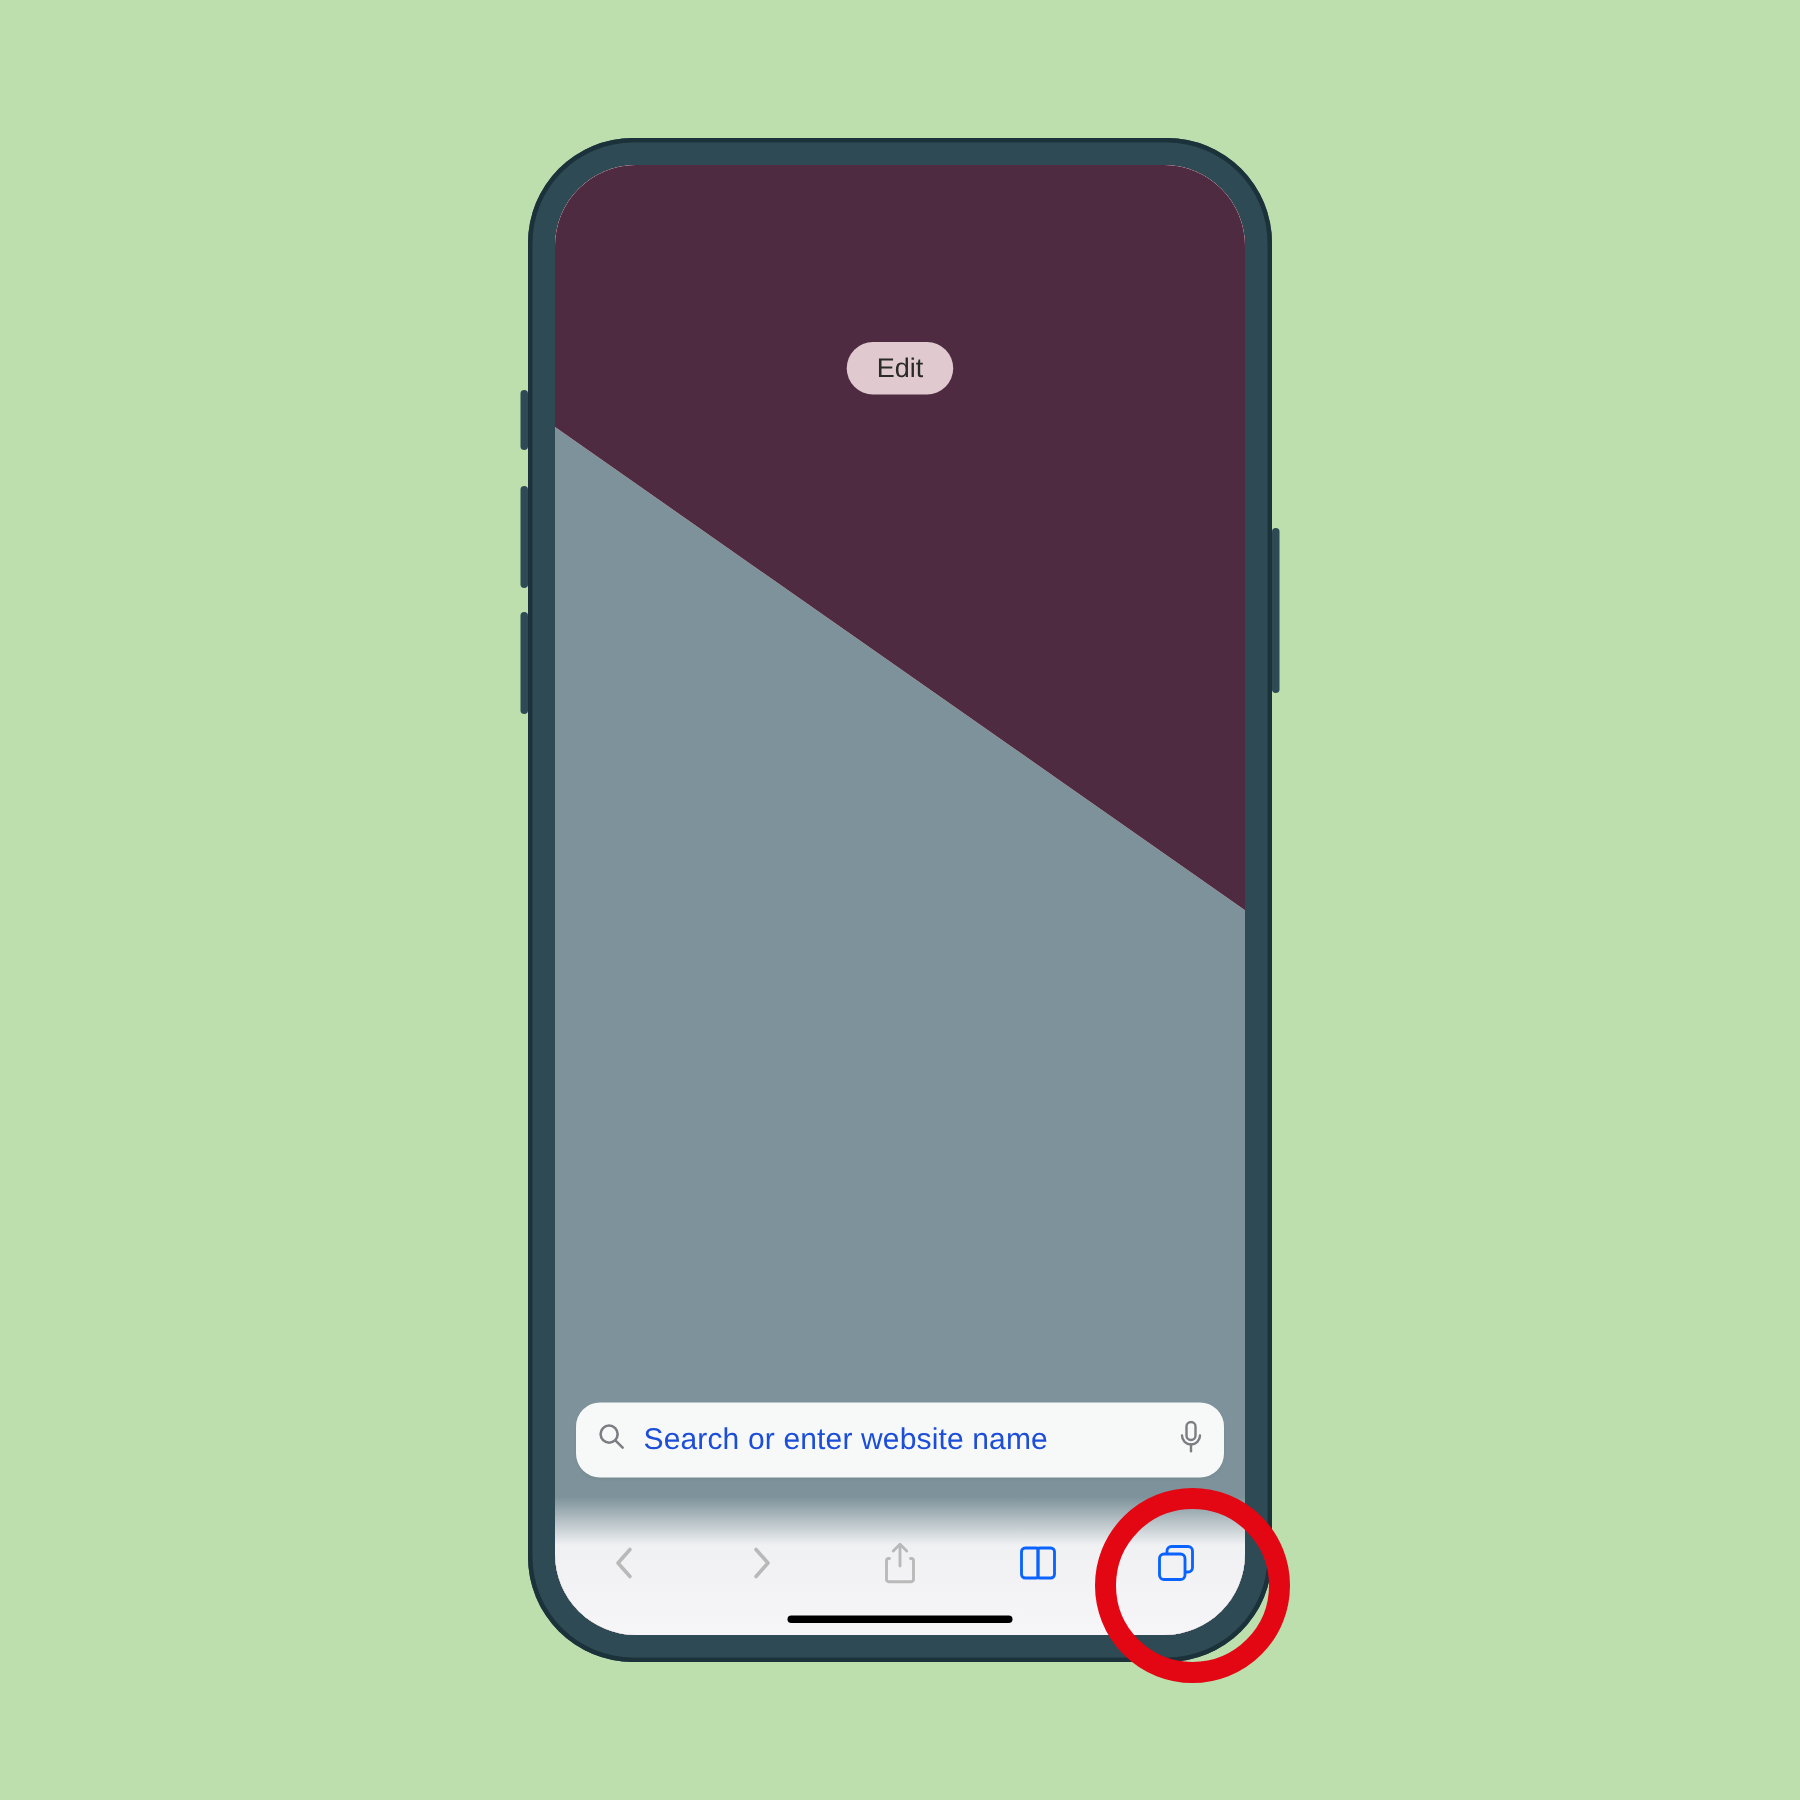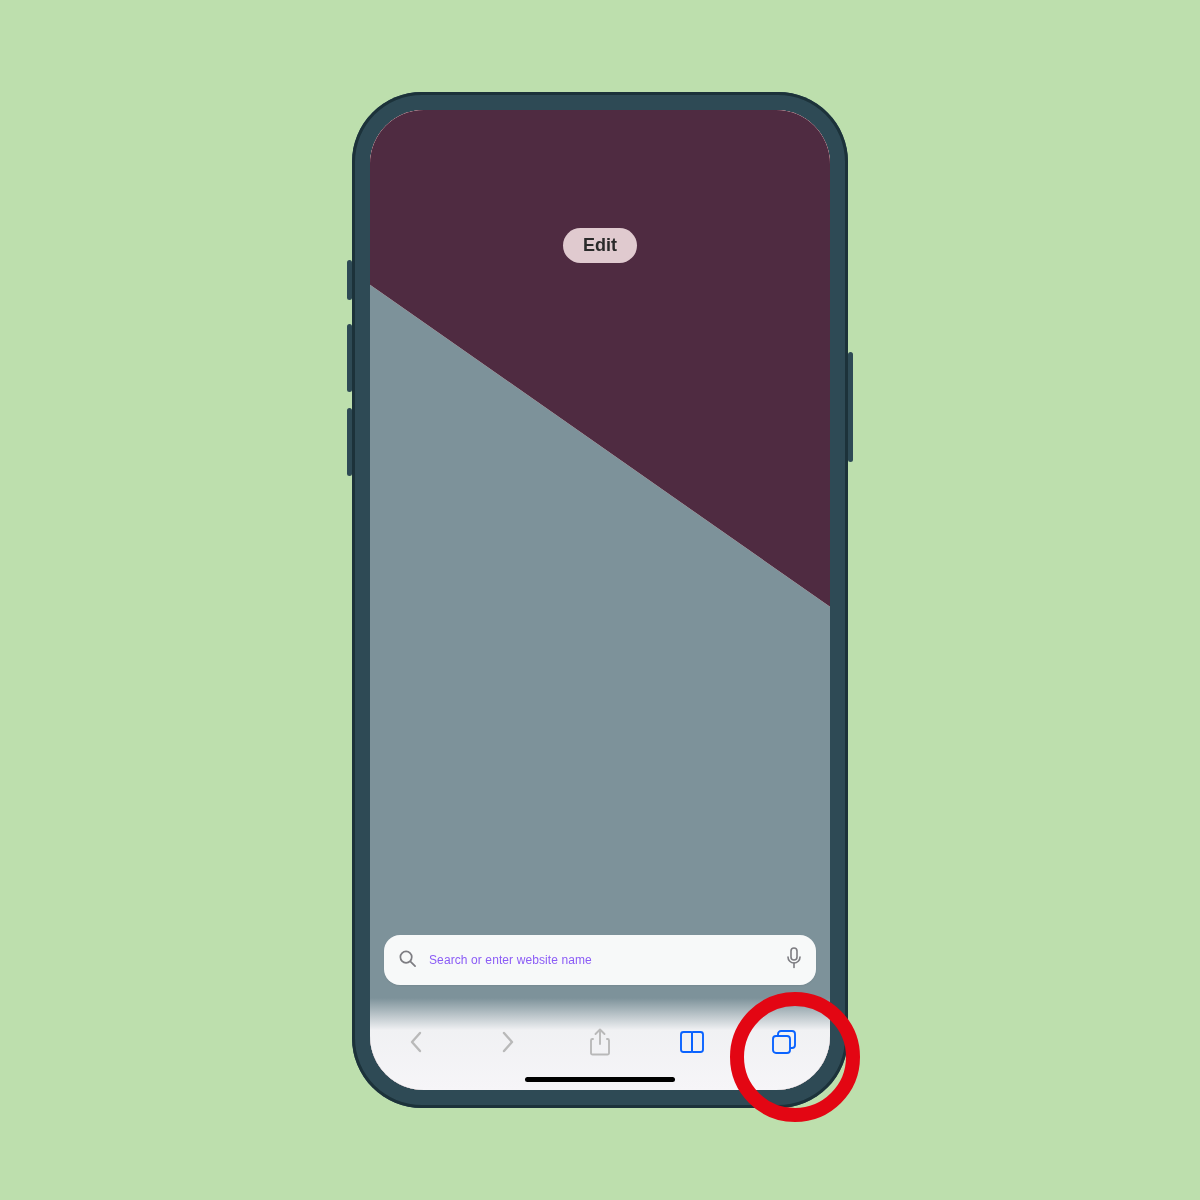--- a/index.html
+++ b/index.html
@@ -95,21 +95,21 @@
   }
   .wallpaper{background:var(--pink);}
   .stripes{z-index:1;}
 
   
   .edit-pill{
     position:absolute;
     top:118px;left:50%;transform:translateX(-50%);
     background:rgba(240,220,223,.9);
     color:#2a2a2a;
-    font-size:18px;font-weight:700;
+    font-size:18px;font-weight:400;
     padding:7px 20px;border-radius:20px;
     z-index:2;
   }
 
   
   .bottom-area{
     position:absolute;left:0;right:0;bottom:0;height:155px;
     z-index:3;
   }
   .bottom-fade{
@@ -119,21 +119,21 @@
   .search-pill{
     position:absolute;left:14px;right:14px;top:0;height:50px;
     background:rgba(255,255,255,.94);
     border-radius:16px;
     display:flex;align-items:center;
     padding:0 14px;
     box-shadow:0 1px 2px rgba(0,0,0,.06);
   }
   .search-pill .mag{margin-right:12px;color:#7d7d82;}
   .search-pill .ph{
-    flex:1;color:#8b5cf6;font-size:12px;letter-spacing:.1px;
+    flex:1;color:#1d4ed8;font-size:20px;letter-spacing:.1px;
   }
   .search-pill .mic{color:#7d7d82;}
 
   .toolbar{
     position:absolute;left:0;right:0;bottom:24px;height:48px;
     display:flex;align-items:center;justify-content:space-between;
     padding:0 30px;
   }
   .toolbar .tb{width:32px;height:32px;display:flex;align-items:center;justify-content:center;}
   .toolbar .grey{color:var(--grey);}

